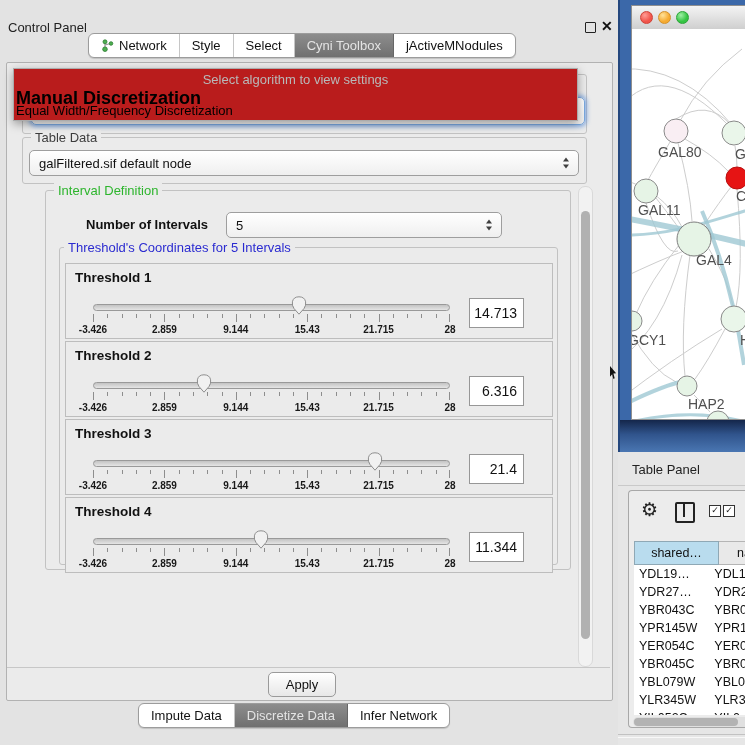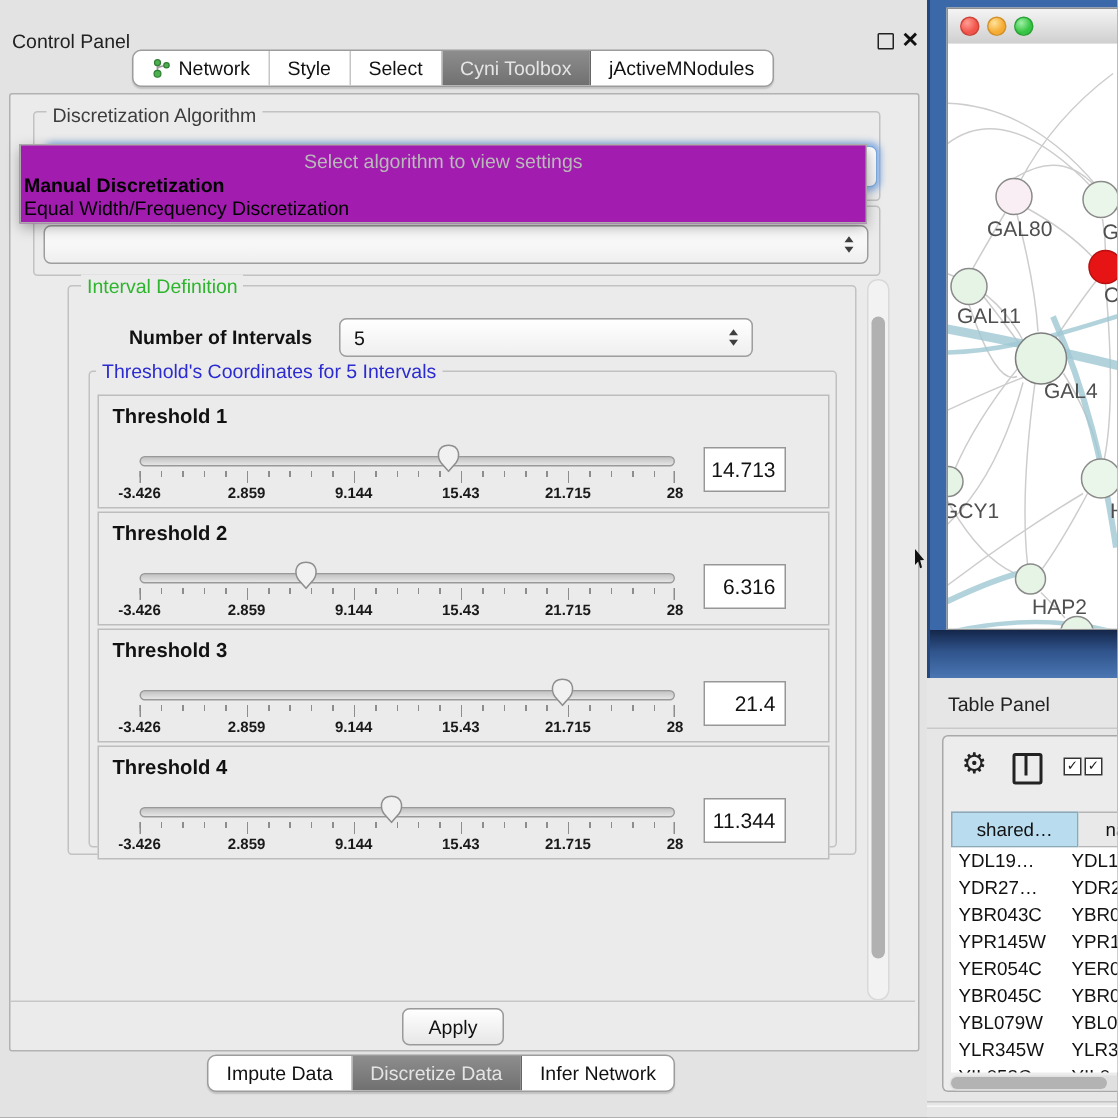--- a/index.html
+++ b/index.html
@@ -26,24 +26,24 @@
   .lbl-blue{color:#2b2bd0;}
   
   .combo{position:absolute;background:linear-gradient(#ffffff,#efefef);border:1px solid #9e9e9e;border-radius:5px;
          font-size:13px;color:#111;display:flex;align-items:center;padding:0 24px 0 9px;box-sizing:border-box;}
   .spinner{position:absolute;right:9px;top:50%;transform:translateY(-50%);display:flex;flex-direction:column;gap:3px;}
   .arr-up{width:0;height:0;border-left:3.5px solid transparent;border-right:3.5px solid transparent;border-bottom:4.5px solid #3f3f3f;}
   .arr-dn{width:0;height:0;border-left:3.5px solid transparent;border-right:3.5px solid transparent;border-top:4.5px solid #3f3f3f;}
   .combo-focus{position:absolute;background:linear-gradient(#ffffff,#efefef);border:1px solid #7aa9e0;border-radius:5px;
          box-shadow:0 0 4px 2px rgba(92,148,226,.65);box-sizing:border-box;}
   
-  .popup{position:absolute;left:13px;top:96px;width:563px;height:51px;background:#a21caf;border:1px solid #ababab;
+  .popup{position:absolute;left:13px;top:68px;width:563px;height:51px;background:#b91c1c;border:1px solid #ababab;
          box-shadow:0 3px 9px rgba(0,0,0,.35);z-index:20;}
   .popup .hint{position:absolute;left:0;right:0;top:3px;text-align:center;font-size:13px;color:#b9b9b9;}
-  .popup .opt1{position:absolute;left:2px;top:19px;font-size:13px;font-weight:700;color:#000;}
+  .popup .opt1{position:absolute;left:2px;top:19px;font-size:18px;font-weight:700;color:#000;}
   .popup .opt2{position:absolute;left:2px;top:34px;font-size:13px;color:#000;}
   
   .thr-panel{position:absolute;left:5px;width:486px;height:74px;border:1px solid #bdbdbd;background:#ebebeb;}
   .thr-title{position:absolute;left:9px;top:6px;font-size:13.5px;font-weight:700;color:#111;}
   .slider{position:absolute;left:27px;top:40px;width:357px;text-align:right;}
   .track{height:5px;background:linear-gradient(#c3c3c3,#e5e5e5);border:1px solid #999;border-radius:4px;}
   .slider-thumb{position:absolute;top:-8px;width:16px;height:19px;}
   .ticks{position:relative;margin-top:3px;height:8px;border-right:1px solid #8d8d8d;}
   .ticks .minor{position:absolute;left:0;top:0;right:0;height:4px;
     background:repeating-linear-gradient(to right,#8d8d8d 0,#8d8d8d 1px,transparent 1px,transparent 14.28px);}
@@ -150,20 +150,21 @@
 
   <div class="popup">
     <div class="hint">Select algorithm to view settings</div>
     <div class="opt1">Manual Discretization</div>
     <div class="opt2">Equal Width/Frequency Discretization</div>
   </div>
 
   <div class="grp" style="left:22px;top:137px;width:563px;height:45px;">
     <span class="grp-label lbl-dark">Table Data</span>
     <div class="combo" style="left:6px;top:12px;width:550px;height:26px;">
+      <span>galFiltered.sif default node</span>
       <span class="spinner">
           <span class="arr-up"></span>
           <span class="arr-dn"></span>
         </span>
     </div>
   </div>
 
   <div class="grp" style="left:45px;top:190px;width:524px;height:378px;">
     <span class="grp-label lbl-green">Interval Definition</span>
     <span style="position:absolute;left:40px;top:26px;font-size:13px;font-weight:700;color:#111;">Number of Intervals</span>

